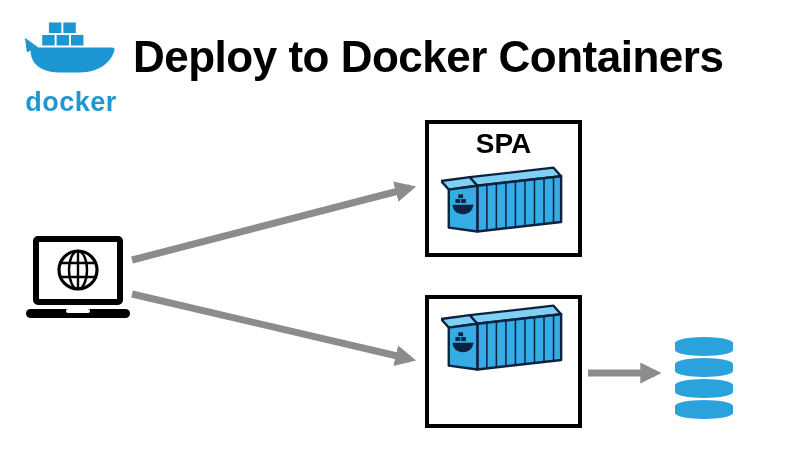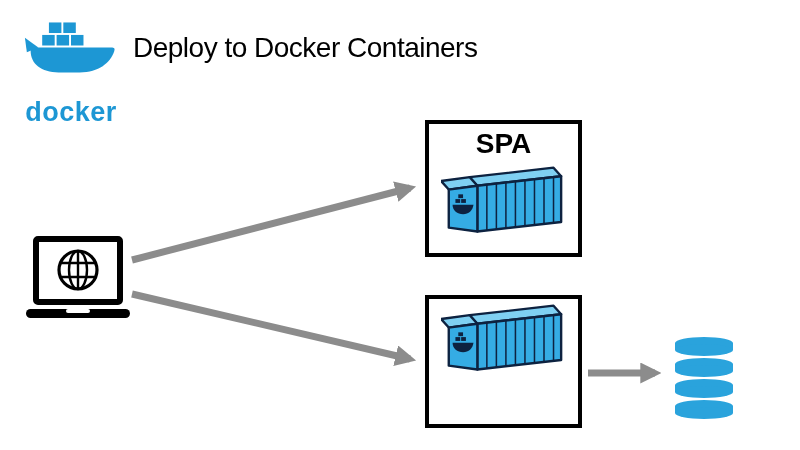--- a/index.html
+++ b/index.html
@@ -10,22 +10,22 @@
   body{
     width:800px;height:450px;position:relative;overflow:hidden;
     background:var(--background);
     font-family:"Liberation Sans",sans-serif;
   }
   .abs{position:absolute;}
   
   .logo{left:15px;top:8px;width:112px;text-align:center;}
   .logo svg{width:96px;height:75px;display:block;margin:0 auto;}
   .logo-blue{fill:var(--brand-blue);}
-  .logo-text{color:var(--brand-blue);font-weight:700;font-size:27px;line-height:1;margin-top:16px;letter-spacing:0.5px;}
-  .title{left:133px;top:32px;width:600px;font-size:28px;font-weight:400;color:#000;letter-spacing:-0.5px;white-space:nowrap;}
+  .logo-text{color:var(--brand-blue);font-weight:700;font-size:27px;line-height:1;margin-top:6px;letter-spacing:0.5px;}
+  .title{left:133px;top:32px;width:600px;font-size:44px;font-weight:700;color:#000;letter-spacing:-0.5px;white-space:nowrap;}
   
   .laptop{left:26px;top:236px;width:104px;height:92px;}
   .laptop svg{width:104px;height:92px;display:block;}
   .lap-stroke{fill:none;stroke:#000;}
   
   .node-box{
     width:157px;border:4px solid #000;background:#fff;
     display:flex;flex-direction:column;align-items:center;box-sizing:border-box;
   }
   .spa-box{left:425px;top:120px;height:137px;}

